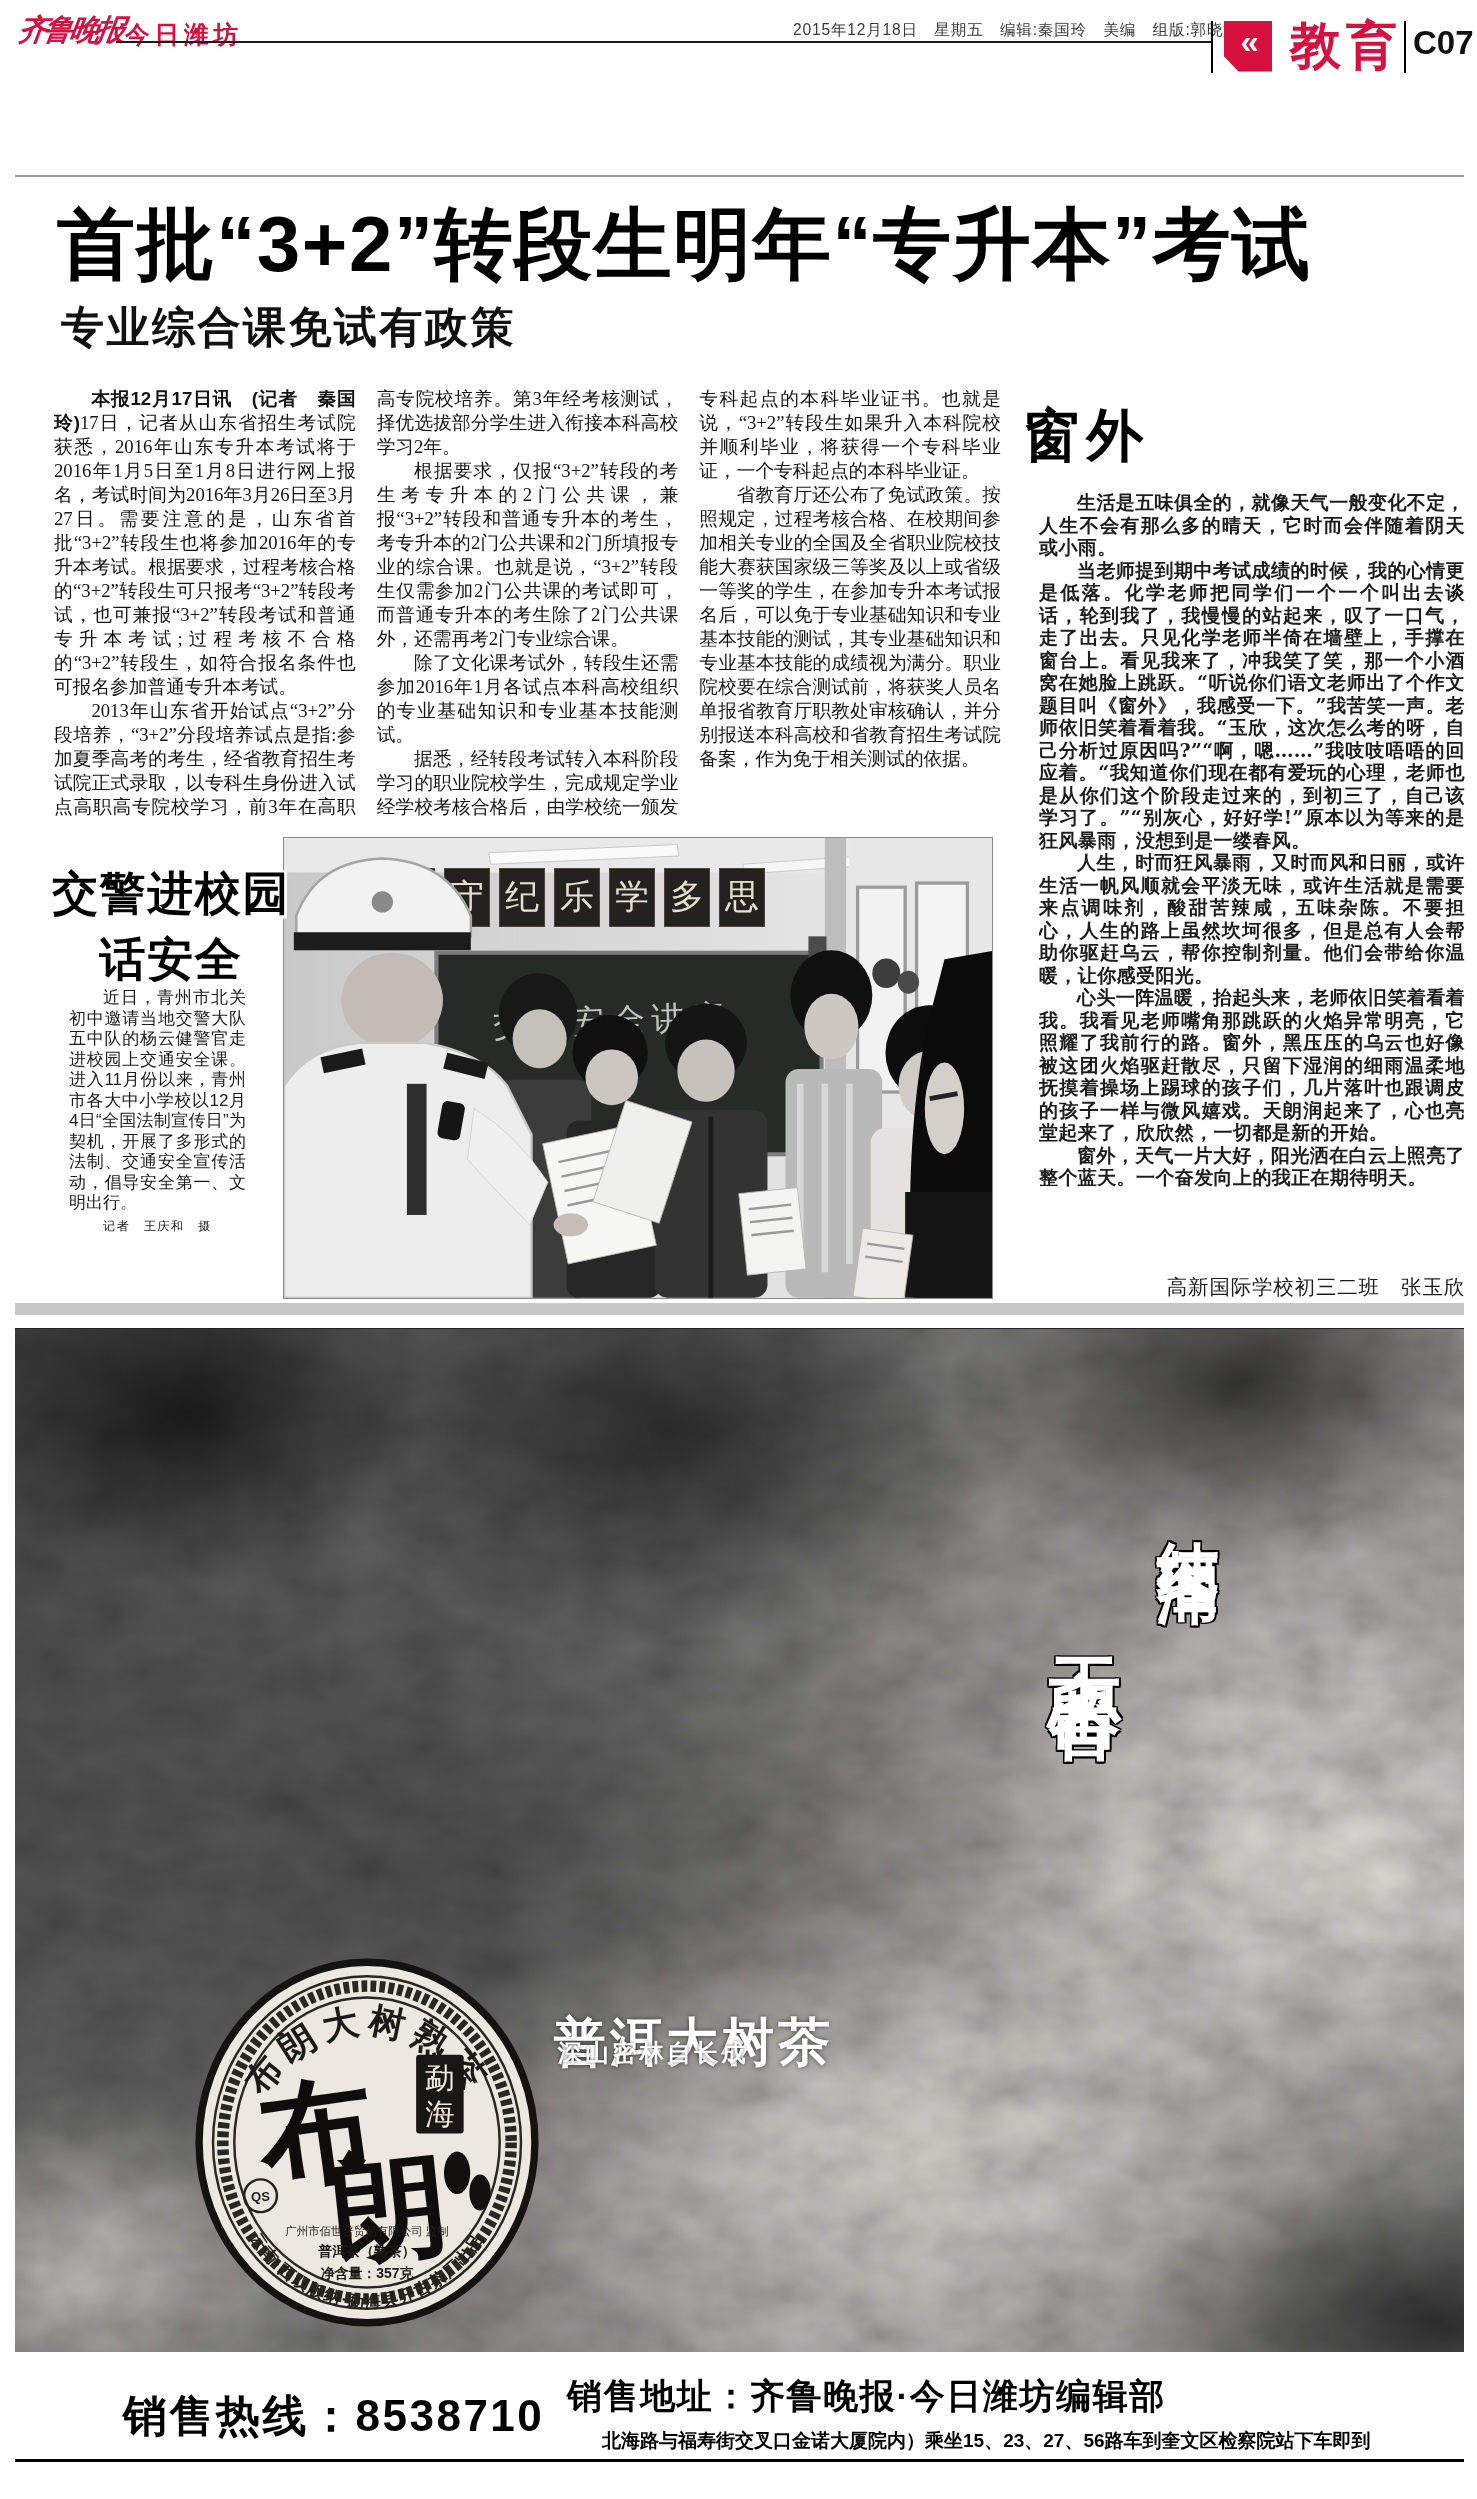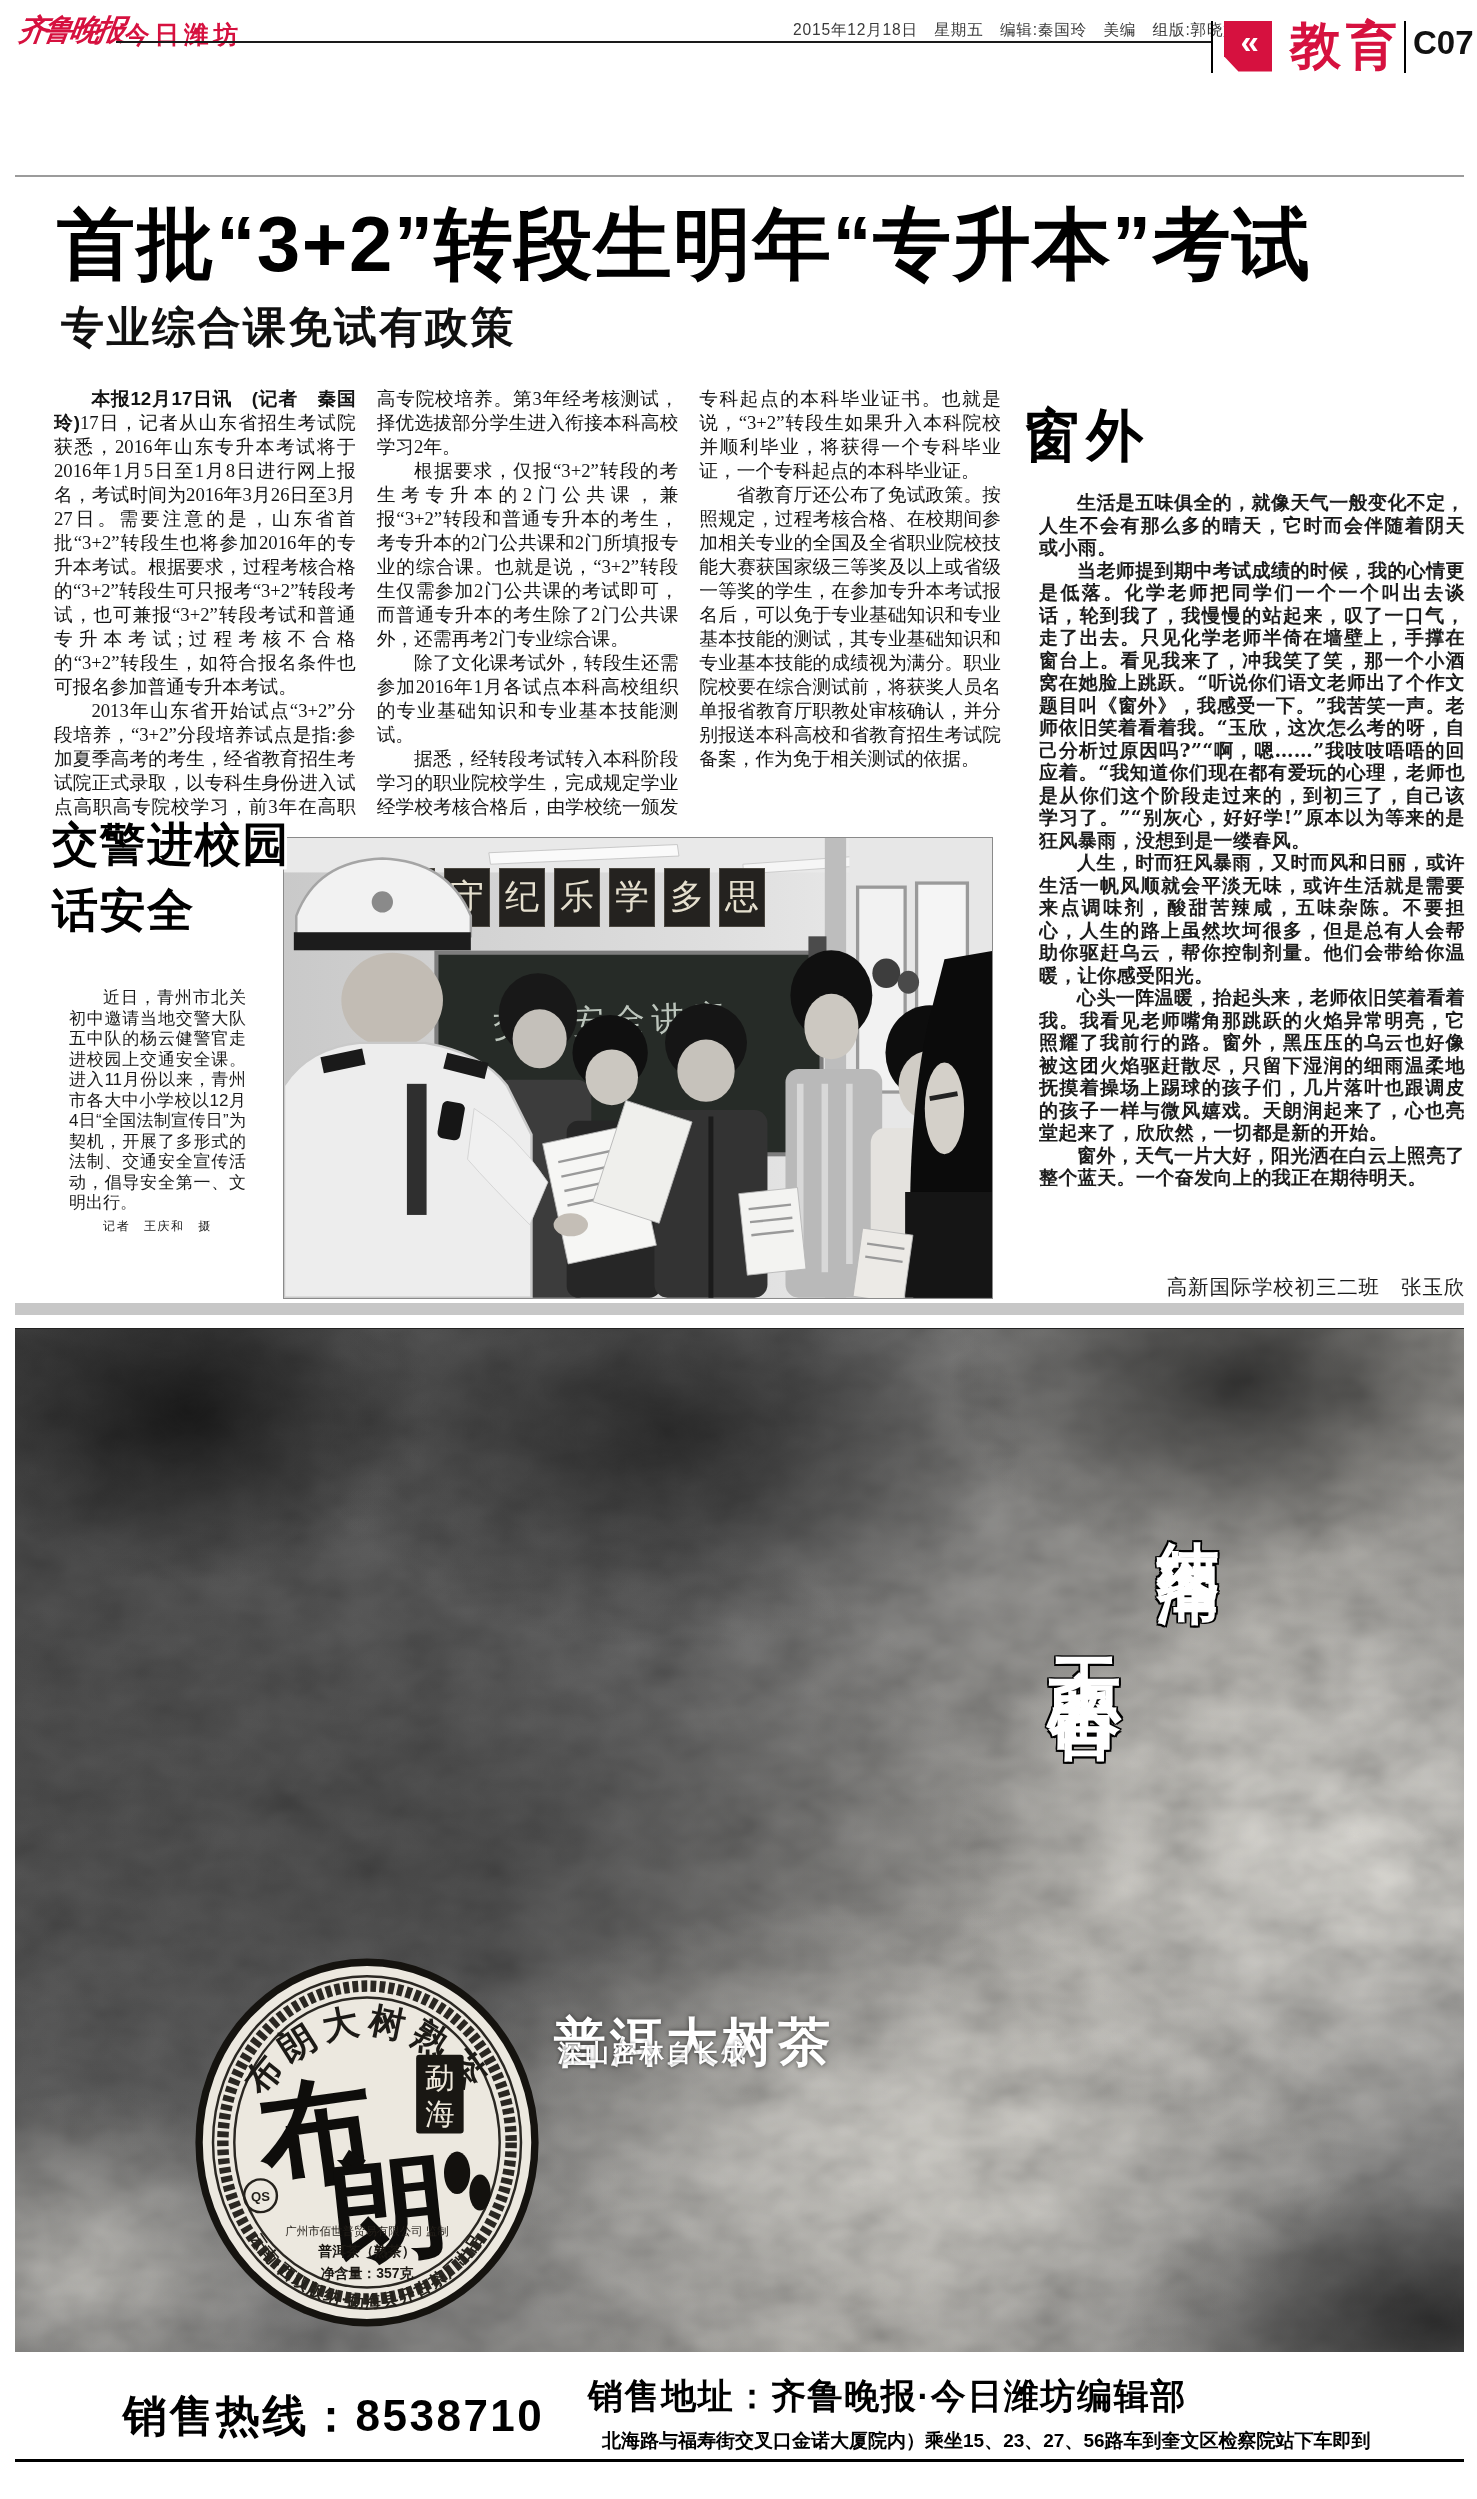--- a/index.html
+++ b/index.html
@@ -112,21 +112,21 @@
   <div class="abs top-rule" style="left:14.8px;top:175px;width:1449px;"></div>
 
   <div class="abs headline" style="left:57px;top:193px;">首批“3+2”转段生明年“专升本”考试</div>
   <div class="abs subhead" style="left:61px;top:299px;">专业综合课免试有政策</div>
 
   <div class="abs cols" style="left:54px;top:387px;width:947px;">
     <p><strong>本报12月17日讯　(记者　秦国玲)</strong><span>17日，记者从山东省招生考试院获悉，2016年山东专升本考试将于2016年1月5日至1月8日进行网上报名，考试时间为2016年3月26日至3月27日。需要注意的是，山东省首批“3+2”转段生也将参加2016年的专升本考试。根据要求，过程考核合格的“3+2”转段生可只报考“3+2”转段考试，也可兼报“3+2”转段考试和普通专升本考试;过程考核不合格的“3+2”转段生，如符合报名条件也可报名参加普通专升本考试。</span></p>
     <div class="list-wrap"><p class="para">2013年山东省开始试点“3+2”分段培养，“3+2”分段培养试点是指:参加夏季高考的考生，经省教育招生考试院正式录取，以专科生身份进入试点高职高专院校学习，前3年在高职高专院校培养。第3年经考核测试，择优选拔部分学生进入衔接本科高校学习2年。</p><p class="para">根据要求，仅报“3+2”转段的考生考专升本的2门公共课，兼报“3+2”转段和普通专升本的考生，考专升本的2门公共课和2门所填报专业的综合课。也就是说，“3+2”转段生仅需参加2门公共课的考试即可，而普通专升本的考生除了2门公共课外，还需再考2门专业综合课。</p><p class="para">除了文化课考试外，转段生还需参加2016年1月各试点本科高校组织的专业基础知识和专业基本技能测试。</p><p class="para">据悉，经转段考试转入本科阶段学习的职业院校学生，完成规定学业经学校考核合格后，由学校统一颁发专科起点的本科毕业证书。也就是说，“3+2”转段生如果升入本科院校并顺利毕业，将获得一个专科毕业证，一个专科起点的本科毕业证。</p><p class="para">省教育厅还公布了免试政策。按照规定，过程考核合格、在校期间参加相关专业的全国及全省职业院校技能大赛获国家级三等奖及以上或省级一等奖的学生，在参加专升本考试报名后，可以免于专业基础知识和专业基本技能的测试，其专业基础知识和专业基本技能的成绩视为满分。职业院校要在综合测试前，将获奖人员名单报省教育厅职教处审核确认，并分别报送本科高校和省教育招生考试院备案，作为免于相关测试的依据。</p></div>
   </div>
 
-  <div class="abs police-title" style="left:52px;top:811px;">
+  <div class="abs police-title" style="left:52px;top:860px;text-align:center;">
     <div>交警进校园</div>
     <div>话安全</div>
   </div>
   <div class="abs police-body" style="left:69px;top:988px;">近日，青州市北关初中邀请当地交警大队五中队的杨云健警官走进校园上交通安全课。进入11月份以来，青州市各大中小学校以12月4日“全国法制宣传日”为契机，开展了多形式的法制、交通安全宣传活动，倡导安全第一、文明出行。</div>
   <div class="abs police-byline" style="left:69px;top:1218px;">记者　王庆和　摄</div>
 
   <div class="abs photo" style="left:284px;top:838px;">
 
     <svg viewBox="0 0 864 561">
       <defs>
@@ -277,18 +277,18 @@
       <text font-size="20" font-weight="700" fill="#23201a" font-family="Liberation Serif,serif" letter-spacing="2">
         <textPath href="#arcBottom" startOffset="50%" text-anchor="middle">云南·西双版纳·勐海县开古茶厂出品</textPath>
       </text>
     </svg>
 
     <div class="abs ad-name" style="left:539px;top:679px;">普洱大树茶</div>
     <div class="abs ad-tagline" style="left:543px;top:708px;">深山密林自长成</div>
   </div>
 
   <div class="abs hotline" style="left:123px;top:2387px;">销售热线：8538710</div>
-  <div class="abs addr" style="left:588px;top:2373px;">销售地址：齐鲁晚报·今日潍坊编辑部</div>
+  <div class="abs addr" style="left:567px;top:2373px;">销售地址：齐鲁晚报·今日潍坊编辑部</div>
   <div class="abs directions" style="left:602px;top:2428px;">北海路与福寿街交叉口金诺大厦院内）乘坐15、23、27、56路车到奎文区检察院站下车即到</div>
   <div class="abs bottom-rule" style="left:14.8px;top:2459px;width:1449px;"></div>
 
 </div>
 
 
 </body></html>

